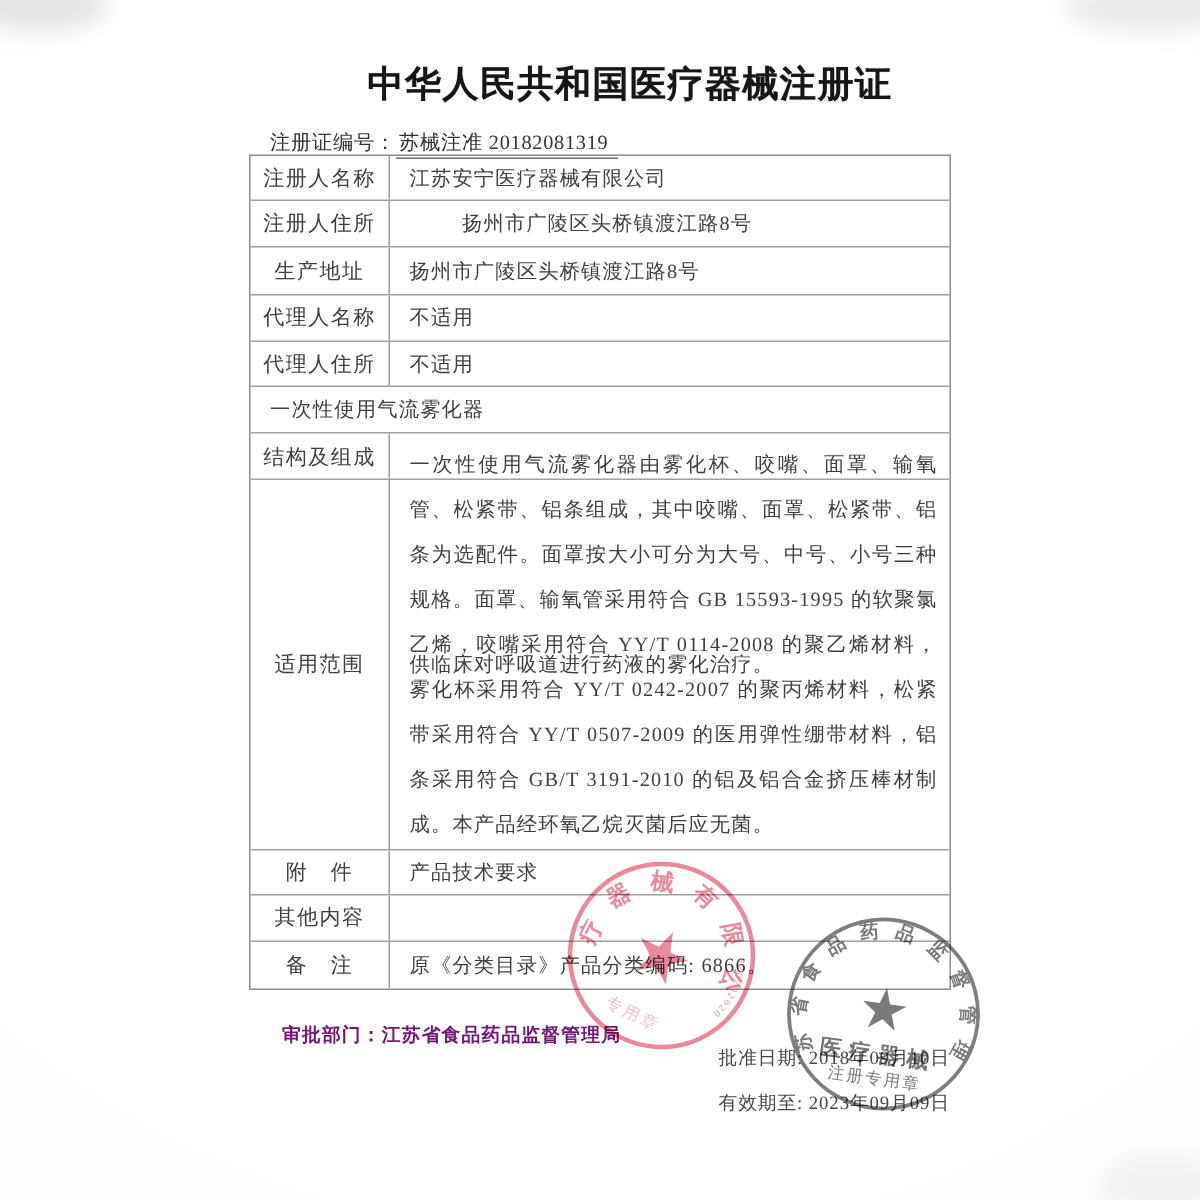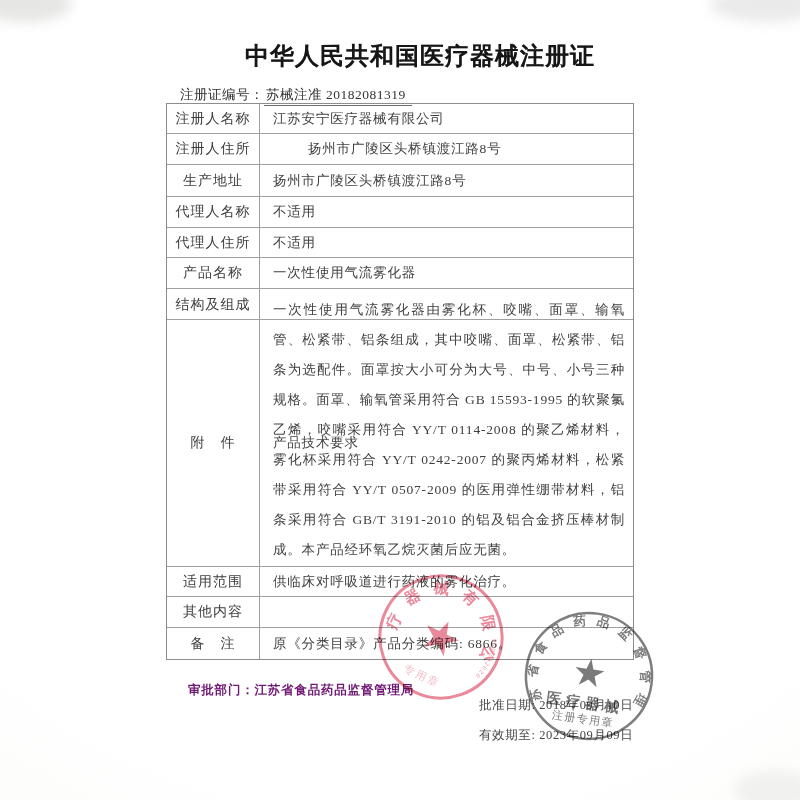--- a/index.html
+++ b/index.html
@@ -109,34 +109,33 @@
   </div>
   <div class="row">
     <div class="cell label">代理人名称</div>
     <div class="cell value">不适用</div>
   </div>
   <div class="row">
     <div class="cell label">代理人住所</div>
     <div class="cell value">不适用</div>
   </div>
   <div class="row">
-    <div class="cell label">产品名称</div>
     <div class="cell value">一次性使用气流雾化器</div>
   </div>
   <div class="row tall">
     <div class="cell label">结构及组成</div>
     <div class="cell value">一次性使用气流雾化器由雾化杯、咬嘴、面罩、输氧管、松紧带、铝条组成，其中咬嘴、面罩、松紧带、铝条为选配件。面罩按大小可分为大号、中号、小号三种规格。面罩、输氧管采用符合 GB 15593-1995 的软聚氯乙烯，咬嘴采用符合 YY/T 0114-2008 的聚乙烯材料，雾化杯采用符合 YY/T 0242-2007 的聚丙烯材料，松紧带采用符合 YY/T 0507-2009 的医用弹性绷带材料，铝条采用符合 GB/T 3191-2010 的铝及铝合金挤压棒材制成。本产品经环氧乙烷灭菌后应无菌。</div>
   </div>
   <div class="row">
+    <div class="cell label">适用范围</div>
+    <div class="cell value">供临床对呼吸道进行药液的雾化治疗。</div>
+  </div>
+  <div class="row">
     <div class="cell label">附　件</div>
     <div class="cell value">产品技术要求</div>
-  </div>
-  <div class="row">
-    <div class="cell label">适用范围</div>
-    <div class="cell value">供临床对呼吸道进行药液的雾化治疗。</div>
   </div>
   <div class="row">
     <div class="cell label">其他内容</div>
     <div class="cell value"></div>
   </div>
   <div class="row">
     <div class="cell label">备　注</div>
     <div class="cell value">原《分类目录》产品分类编码: 6866。</div>
   </div>
 </div>

